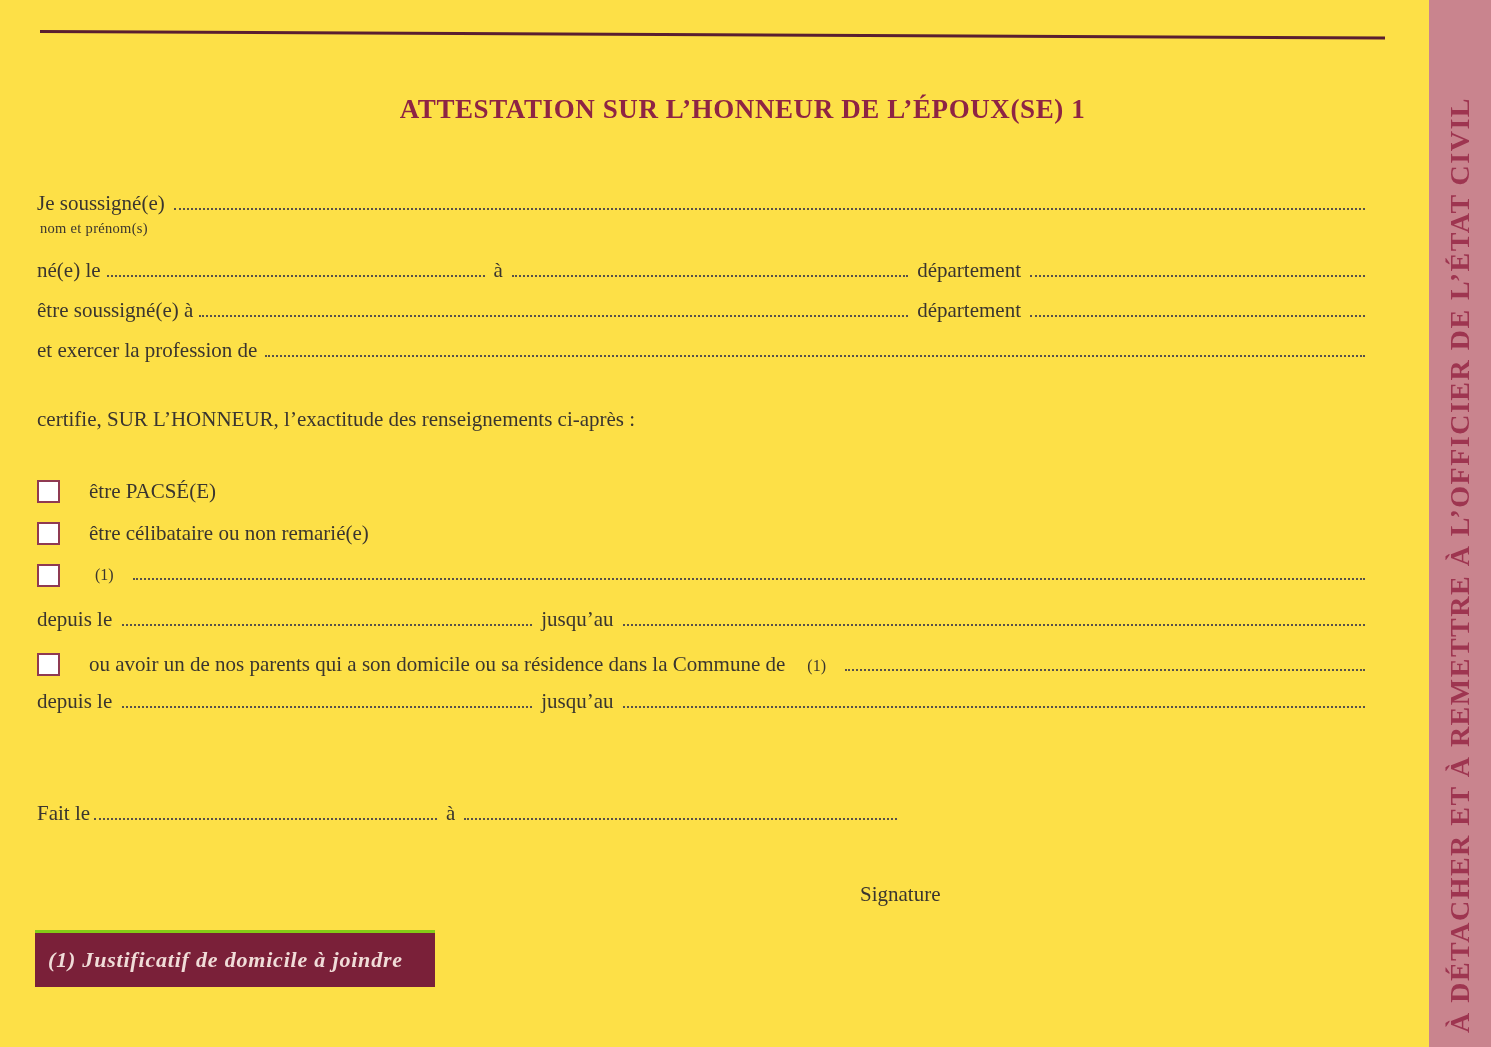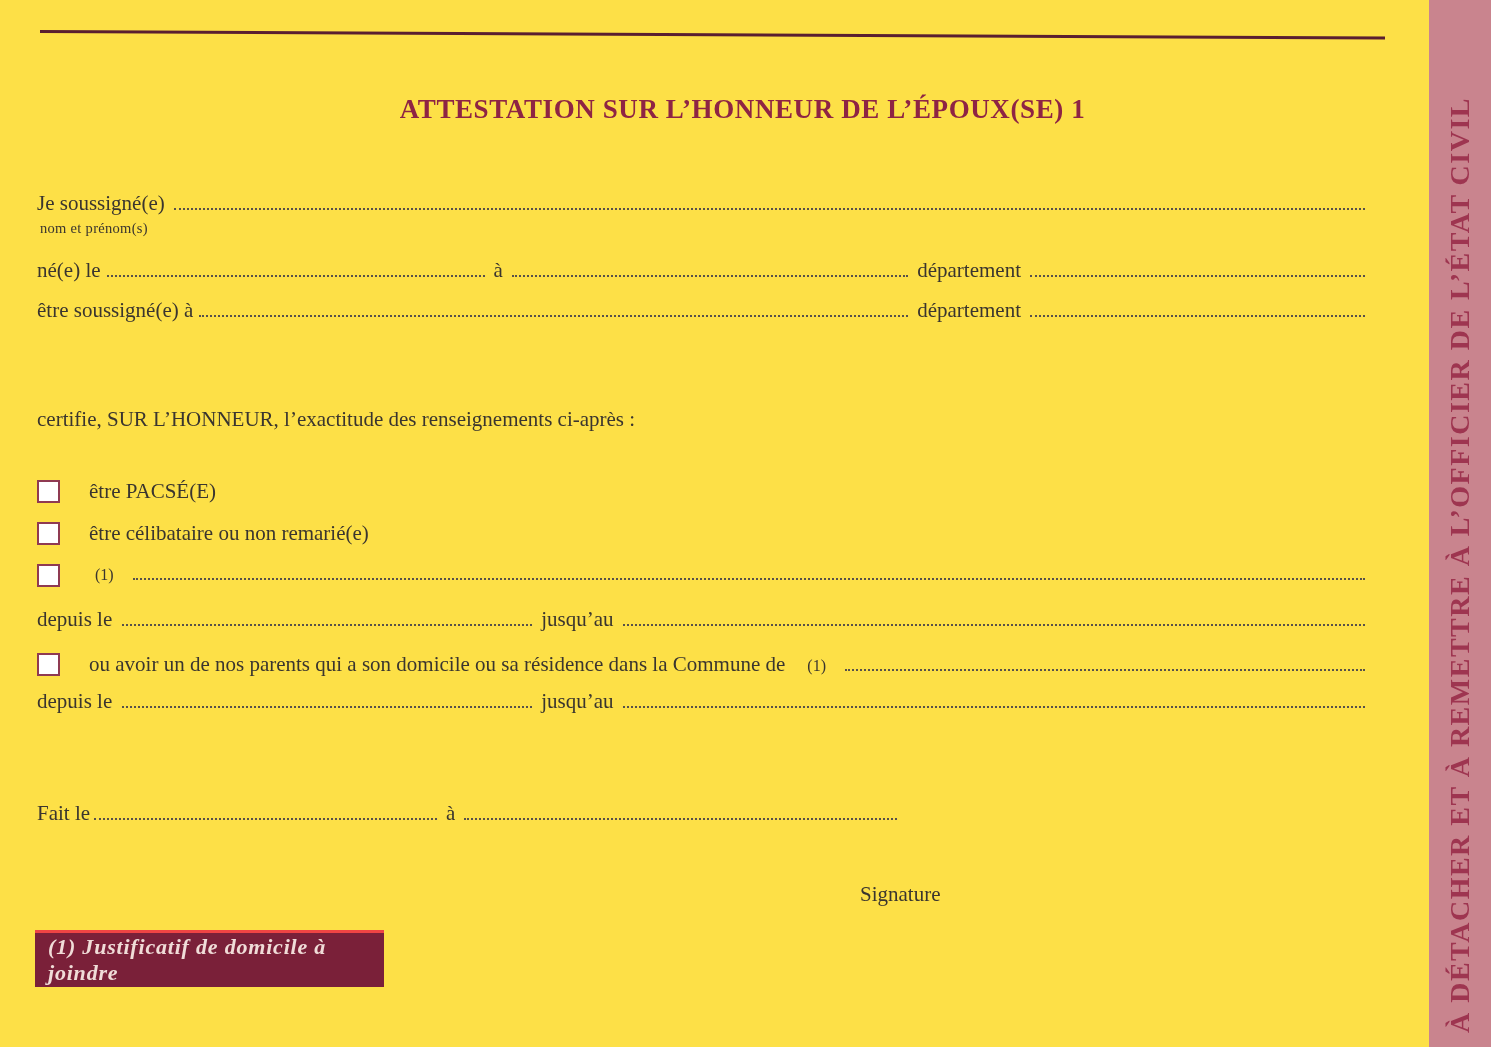--- a/index.html
+++ b/index.html
@@ -95,32 +95,32 @@
     position: absolute;
     top: 882px; left: 838px;
     font-size: 21px;
     margin-left: 22px;
   }
 
   
   .footnote {
     position: absolute;
     top: 930px; left: 35px;
-    width: 349px; height: 57px;
+    width: 400px; height: 57px;
     box-sizing: border-box;
     background: var(--footnote-bg, #7a2039);
     color: var(--footnote-text, #f0dcd8);
     font-size: 22px;
     font-style: italic;
     font-weight: bold;
     letter-spacing: 0.8px;
     display: flex;
     align-items: center;
     padding-left: 13px;
-    border-top: 3px solid #ef4444;
+    border-top: 3px solid #84cc16;
   }
 
   
   .band {
     position: absolute;
     top: 0; right: 0;
     width: 62px; height: 100%;
     background: var(--band-bg, #c9848e);
   }
   .band-text {
@@ -158,20 +158,24 @@
     <span class="dots" style="width:335px"></span>
   </div>
 
   <div class="row" style="top:297px">
     <span class="lbl">être soussigné(e) à</span>
     <span class="dots fill" style="margin-left:6px"></span>
     <span class="lbl mid">département</span>
     <span class="dots" style="width:335px"></span>
   </div>
 
+  <div class="row" style="top:337px">
+    <span class="lbl">et exercer la profession de</span>
+    <span class="dots fill" style="margin-left:8px"></span>
+  </div>
 
   <div class="statement" style="top:407px">certifie, SUR L’HONNEUR, l’exactitude des renseignements ci-après :</div>
 
   <div class="cbrow" style="top:478px">
     <span class="checkbox"></span>
     <span class="lbl">être PACSÉ(E)</span>
   </div>
 
   <div class="cbrow" style="top:520px">
     <span class="checkbox"></span>

